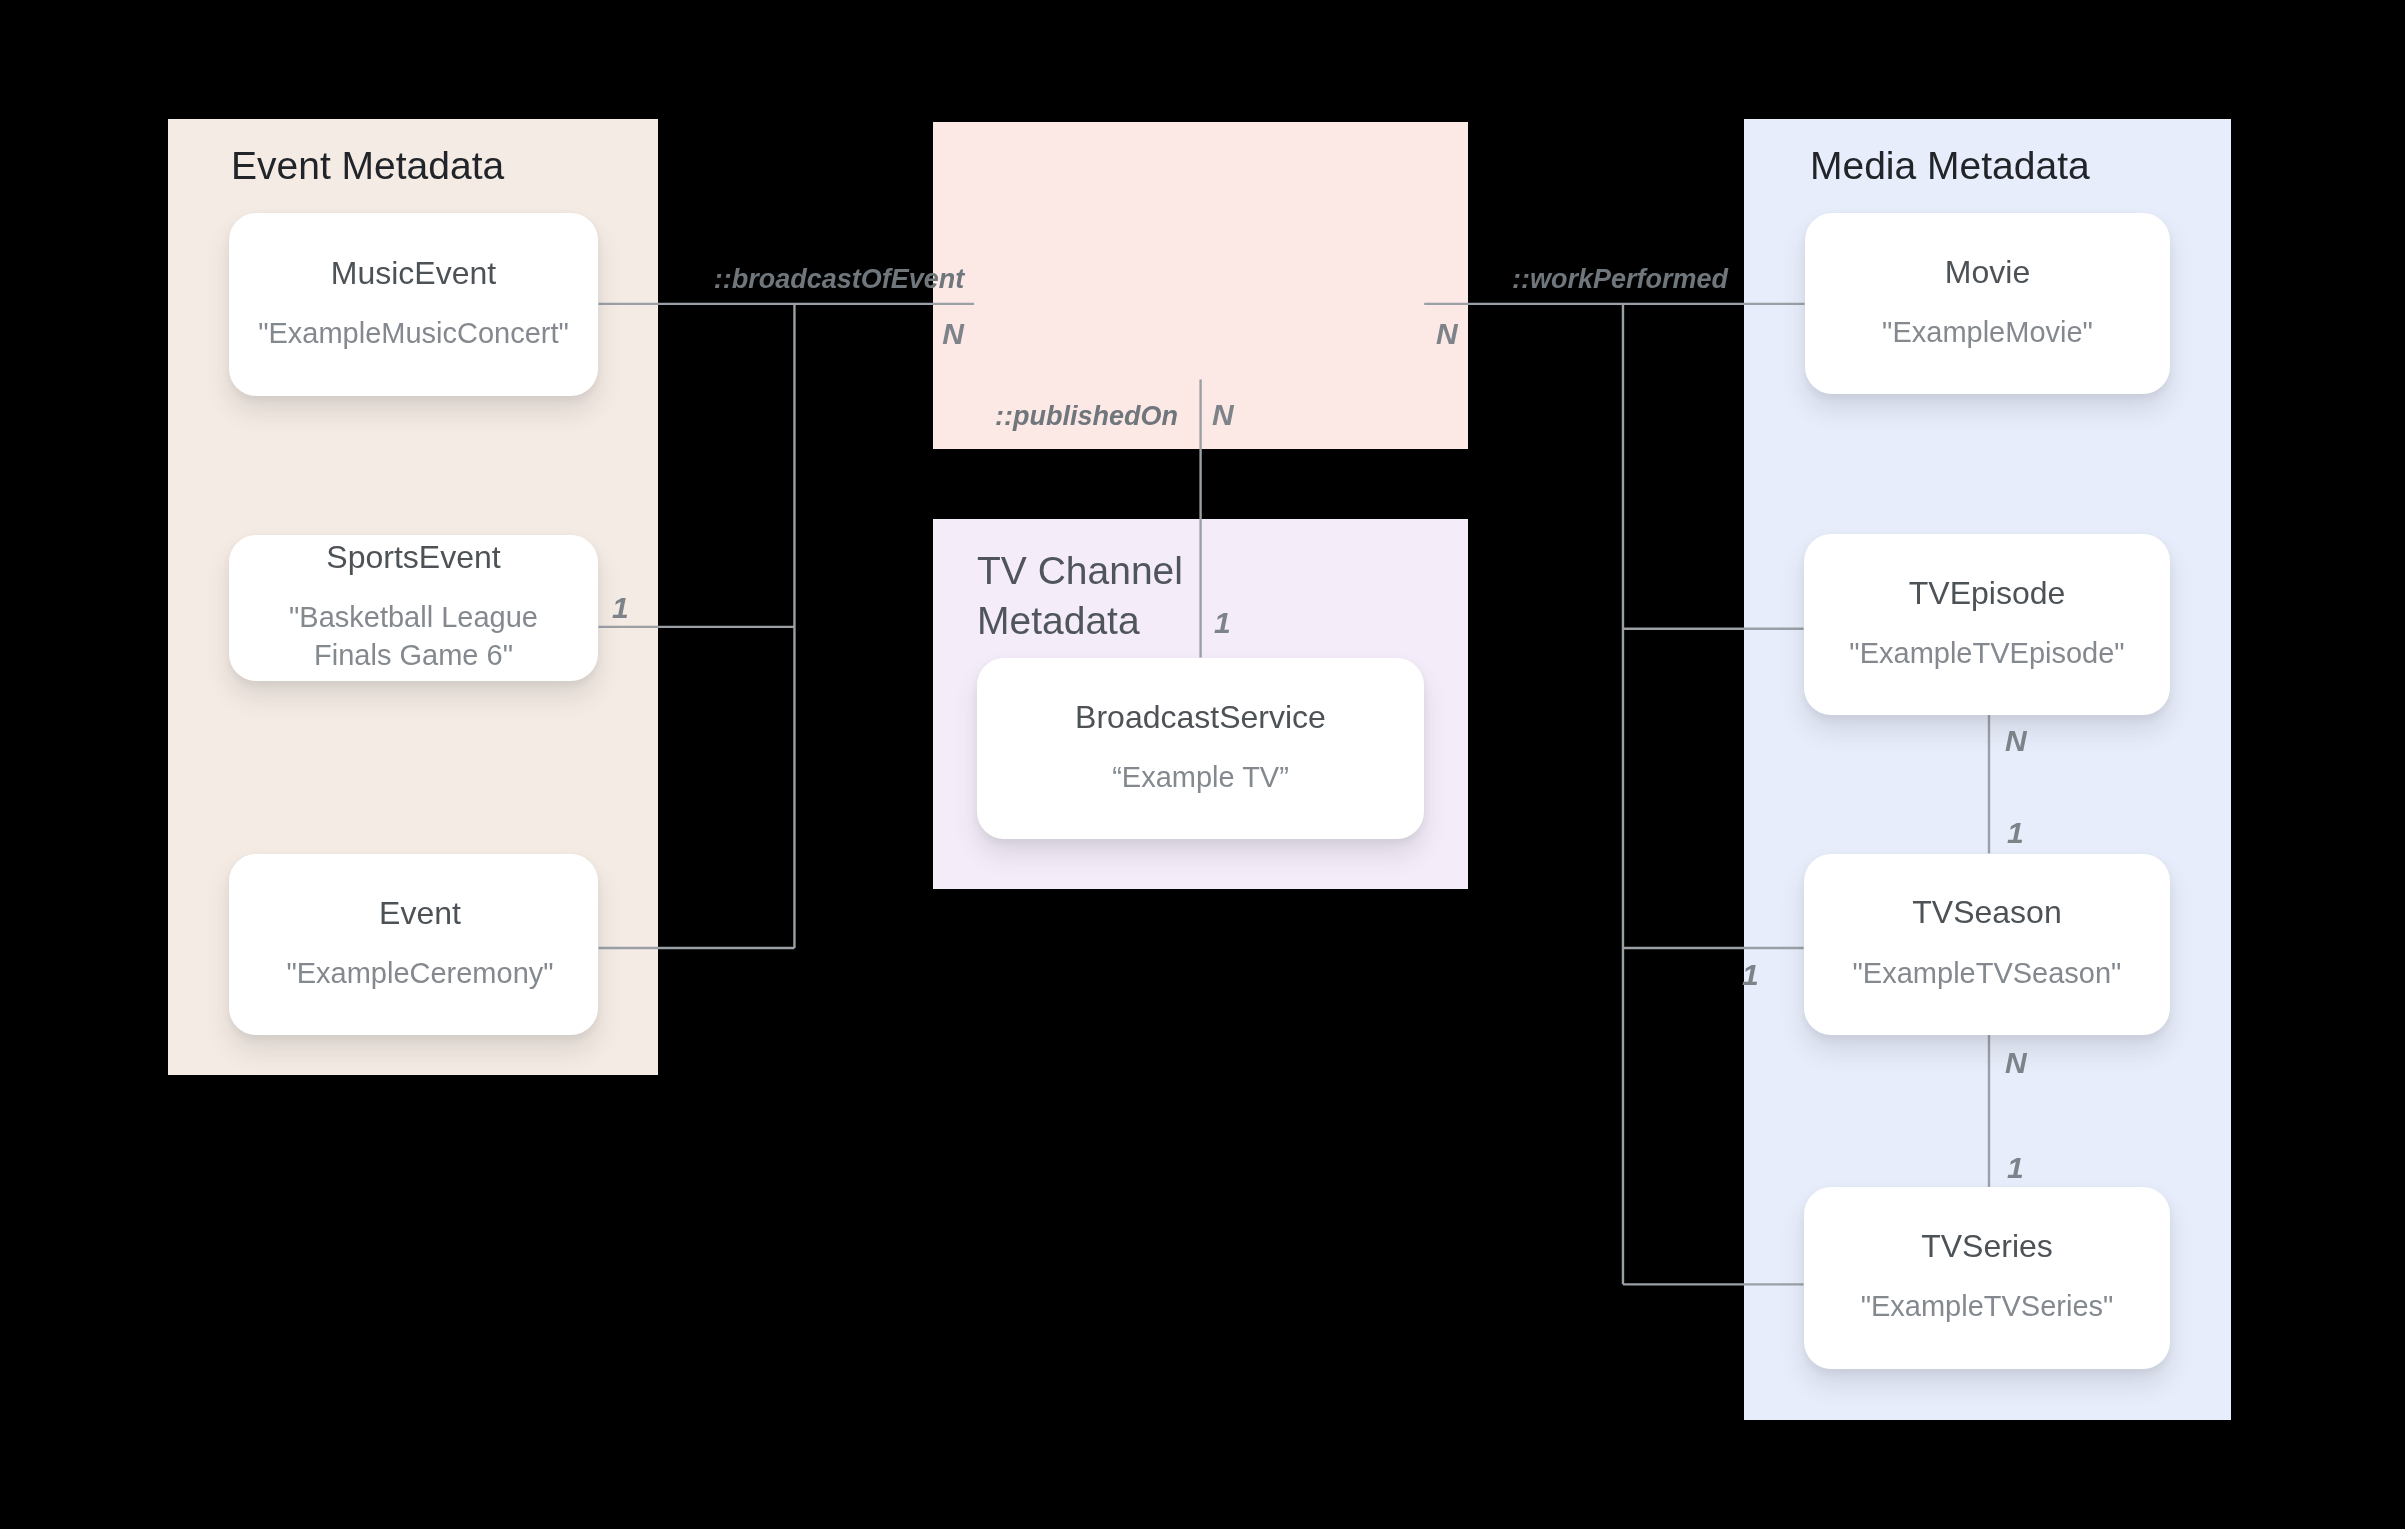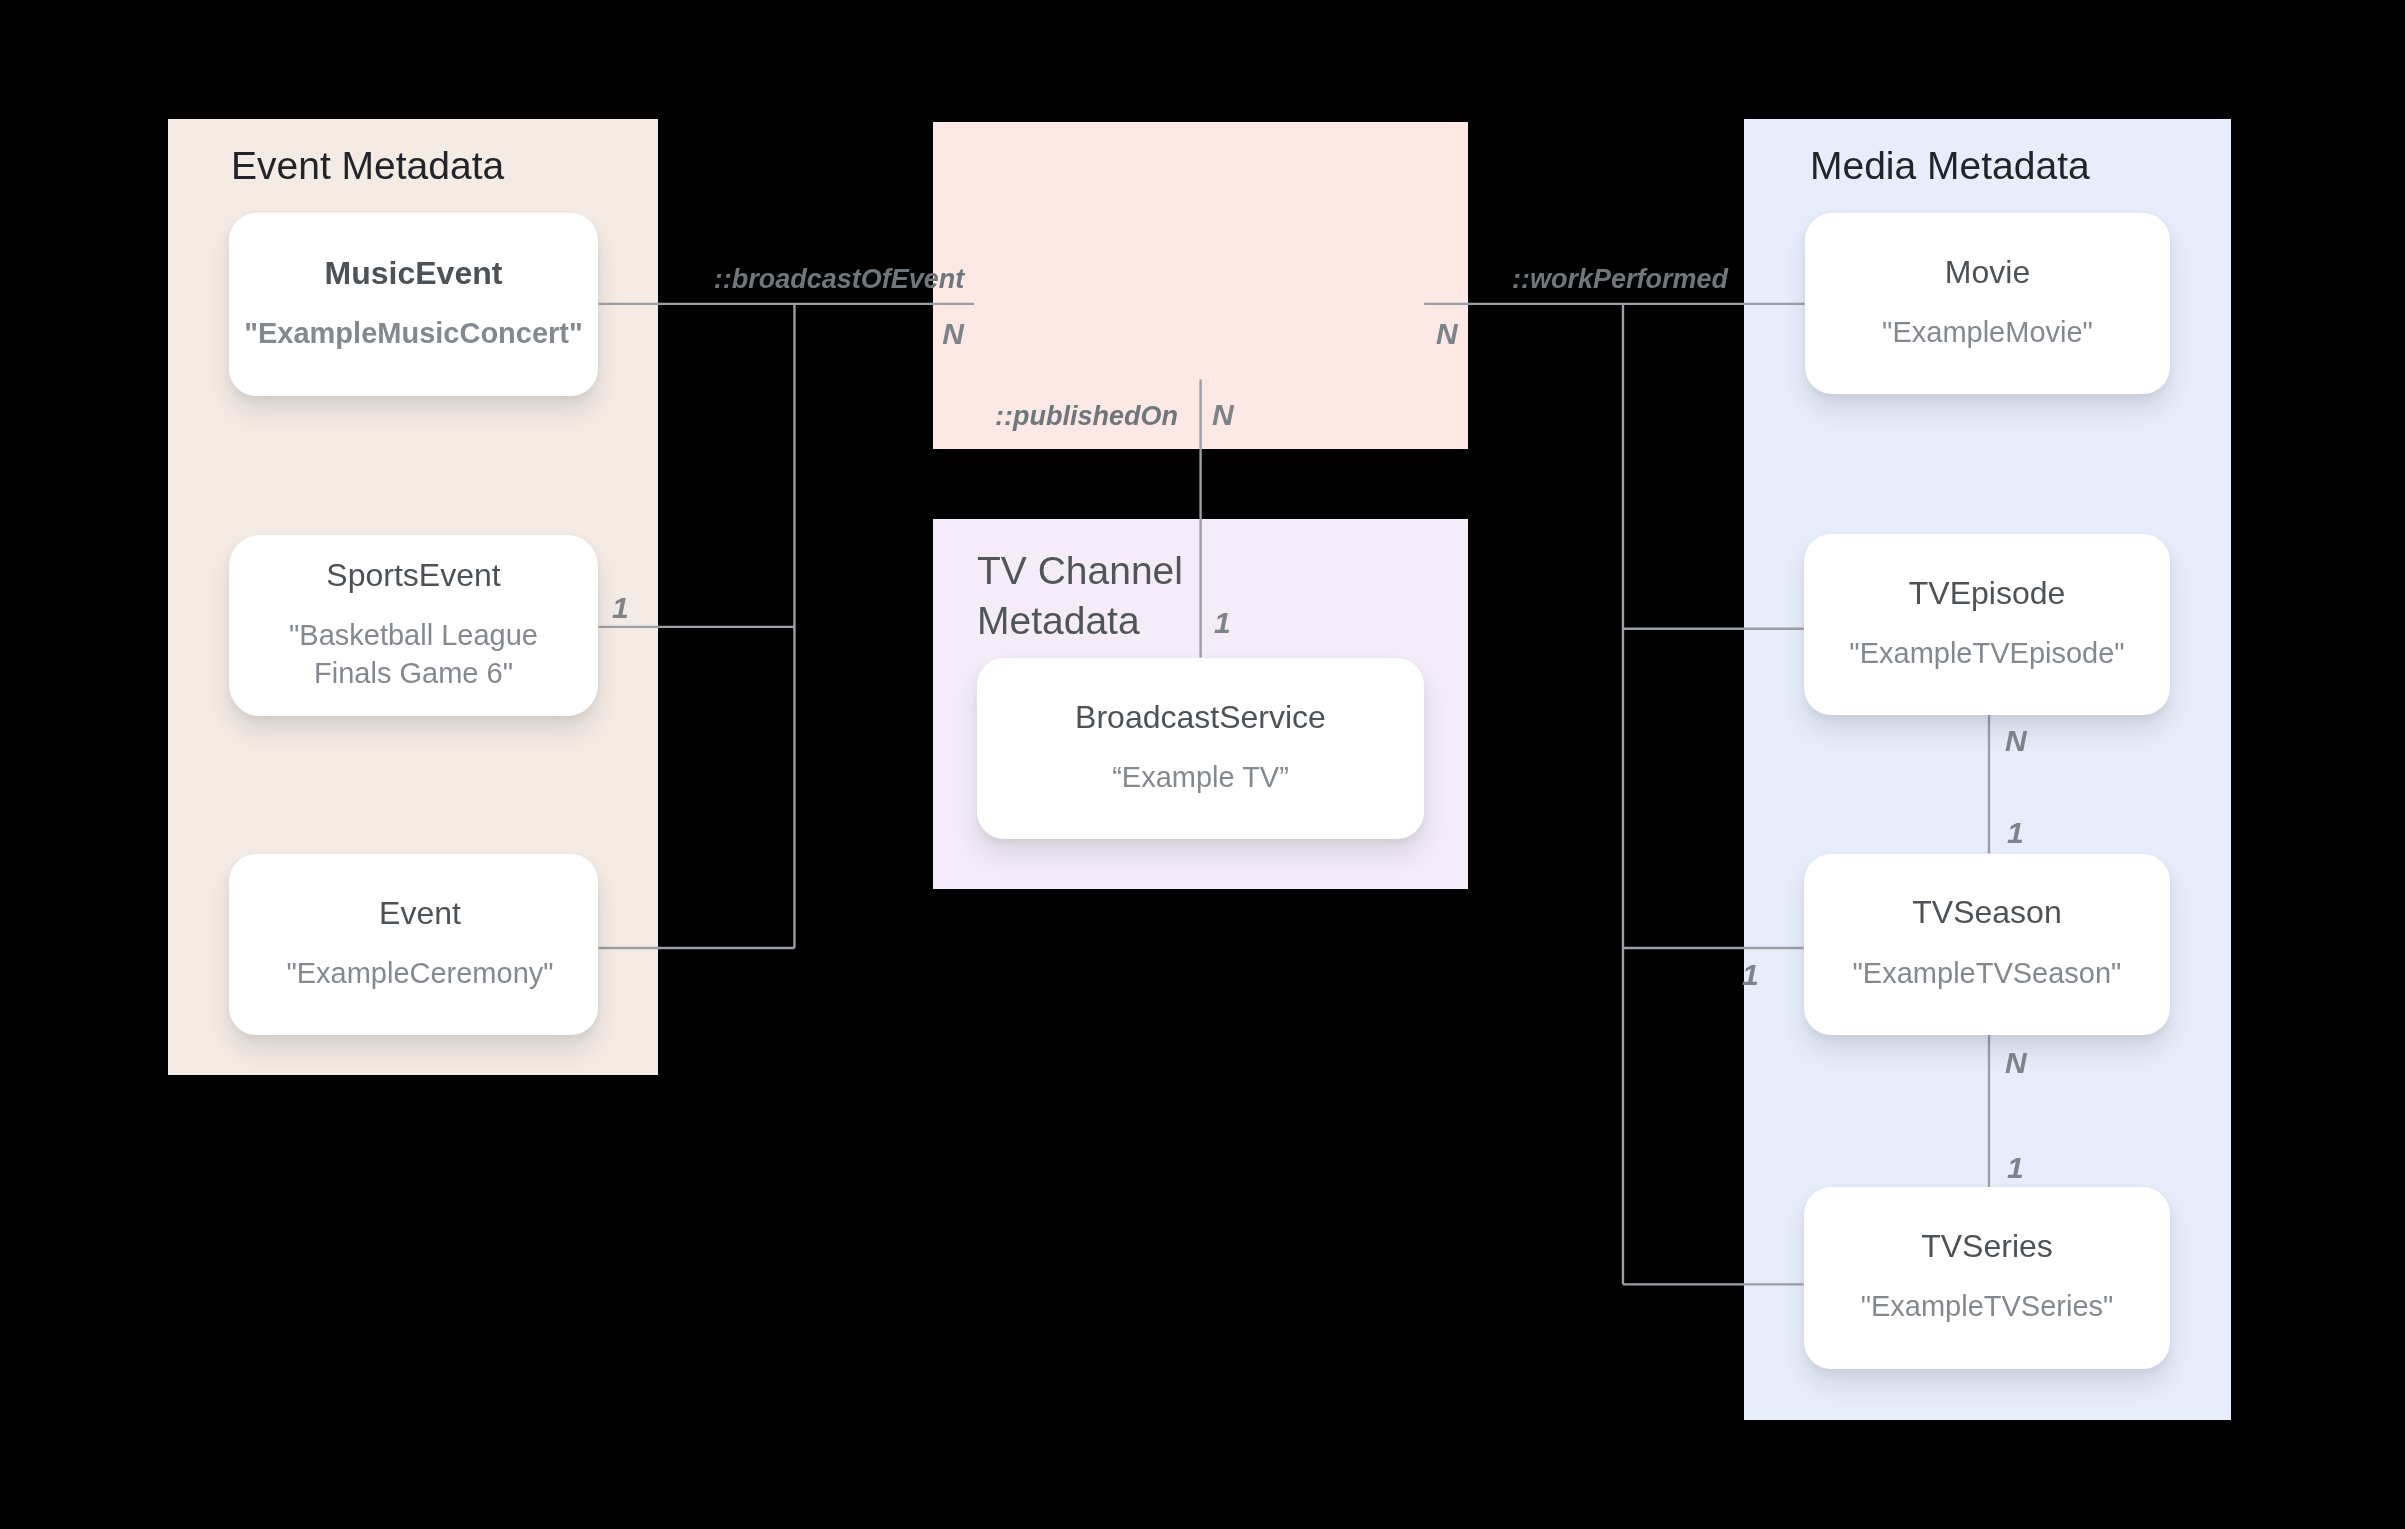--- a/index.html
+++ b/index.html
@@ -47,25 +47,25 @@
 
       <line x1="2081" y1="748" x2="2081" y2="893"></line>
       <line x1="2081" y1="1082" x2="2081" y2="1242"></line>
     </g>
   </svg>
 
   <div class="panel-title" style="left:231px;top:141px;">Event Metadata</div>
   <div class="panel-title muted" style="left:977px;top:546px;width:287px;">TV Channel Metadata</div>
   <div class="panel-title" style="left:1810px;top:141px;">Media Metadata</div>
 
-  <div class="card" style="left:229px;top:213px;width:369px;height:183px;font-weight:bold;">
+  <div class="card" style="left:229px;top:213px;width:369px;height:183px;">
     <div class="card-title">MusicEvent</div>
     <div class="card-value">"ExampleMusicConcert"</div>
   </div>
-  <div class="card" style="left:229px;top:535px;width:369px;height:181px;border-radius:31px;">
+  <div class="card" style="left:229px;top:535px;width:369px;height:146px;">
     <div class="card-title">SportsEvent</div>
     <div class="card-value">"Basketball League Finals Game 6"</div>
   </div>
   <div class="card" style="left:229px;top:854px;width:369px;height:181px;padding-left:40px;">
     <div class="card-title">Event</div>
     <div class="card-value">"ExampleCeremony"</div>
   </div>
 
 
   <div class="card" style="left:977px;top:658px;width:447px;height:181px;">

